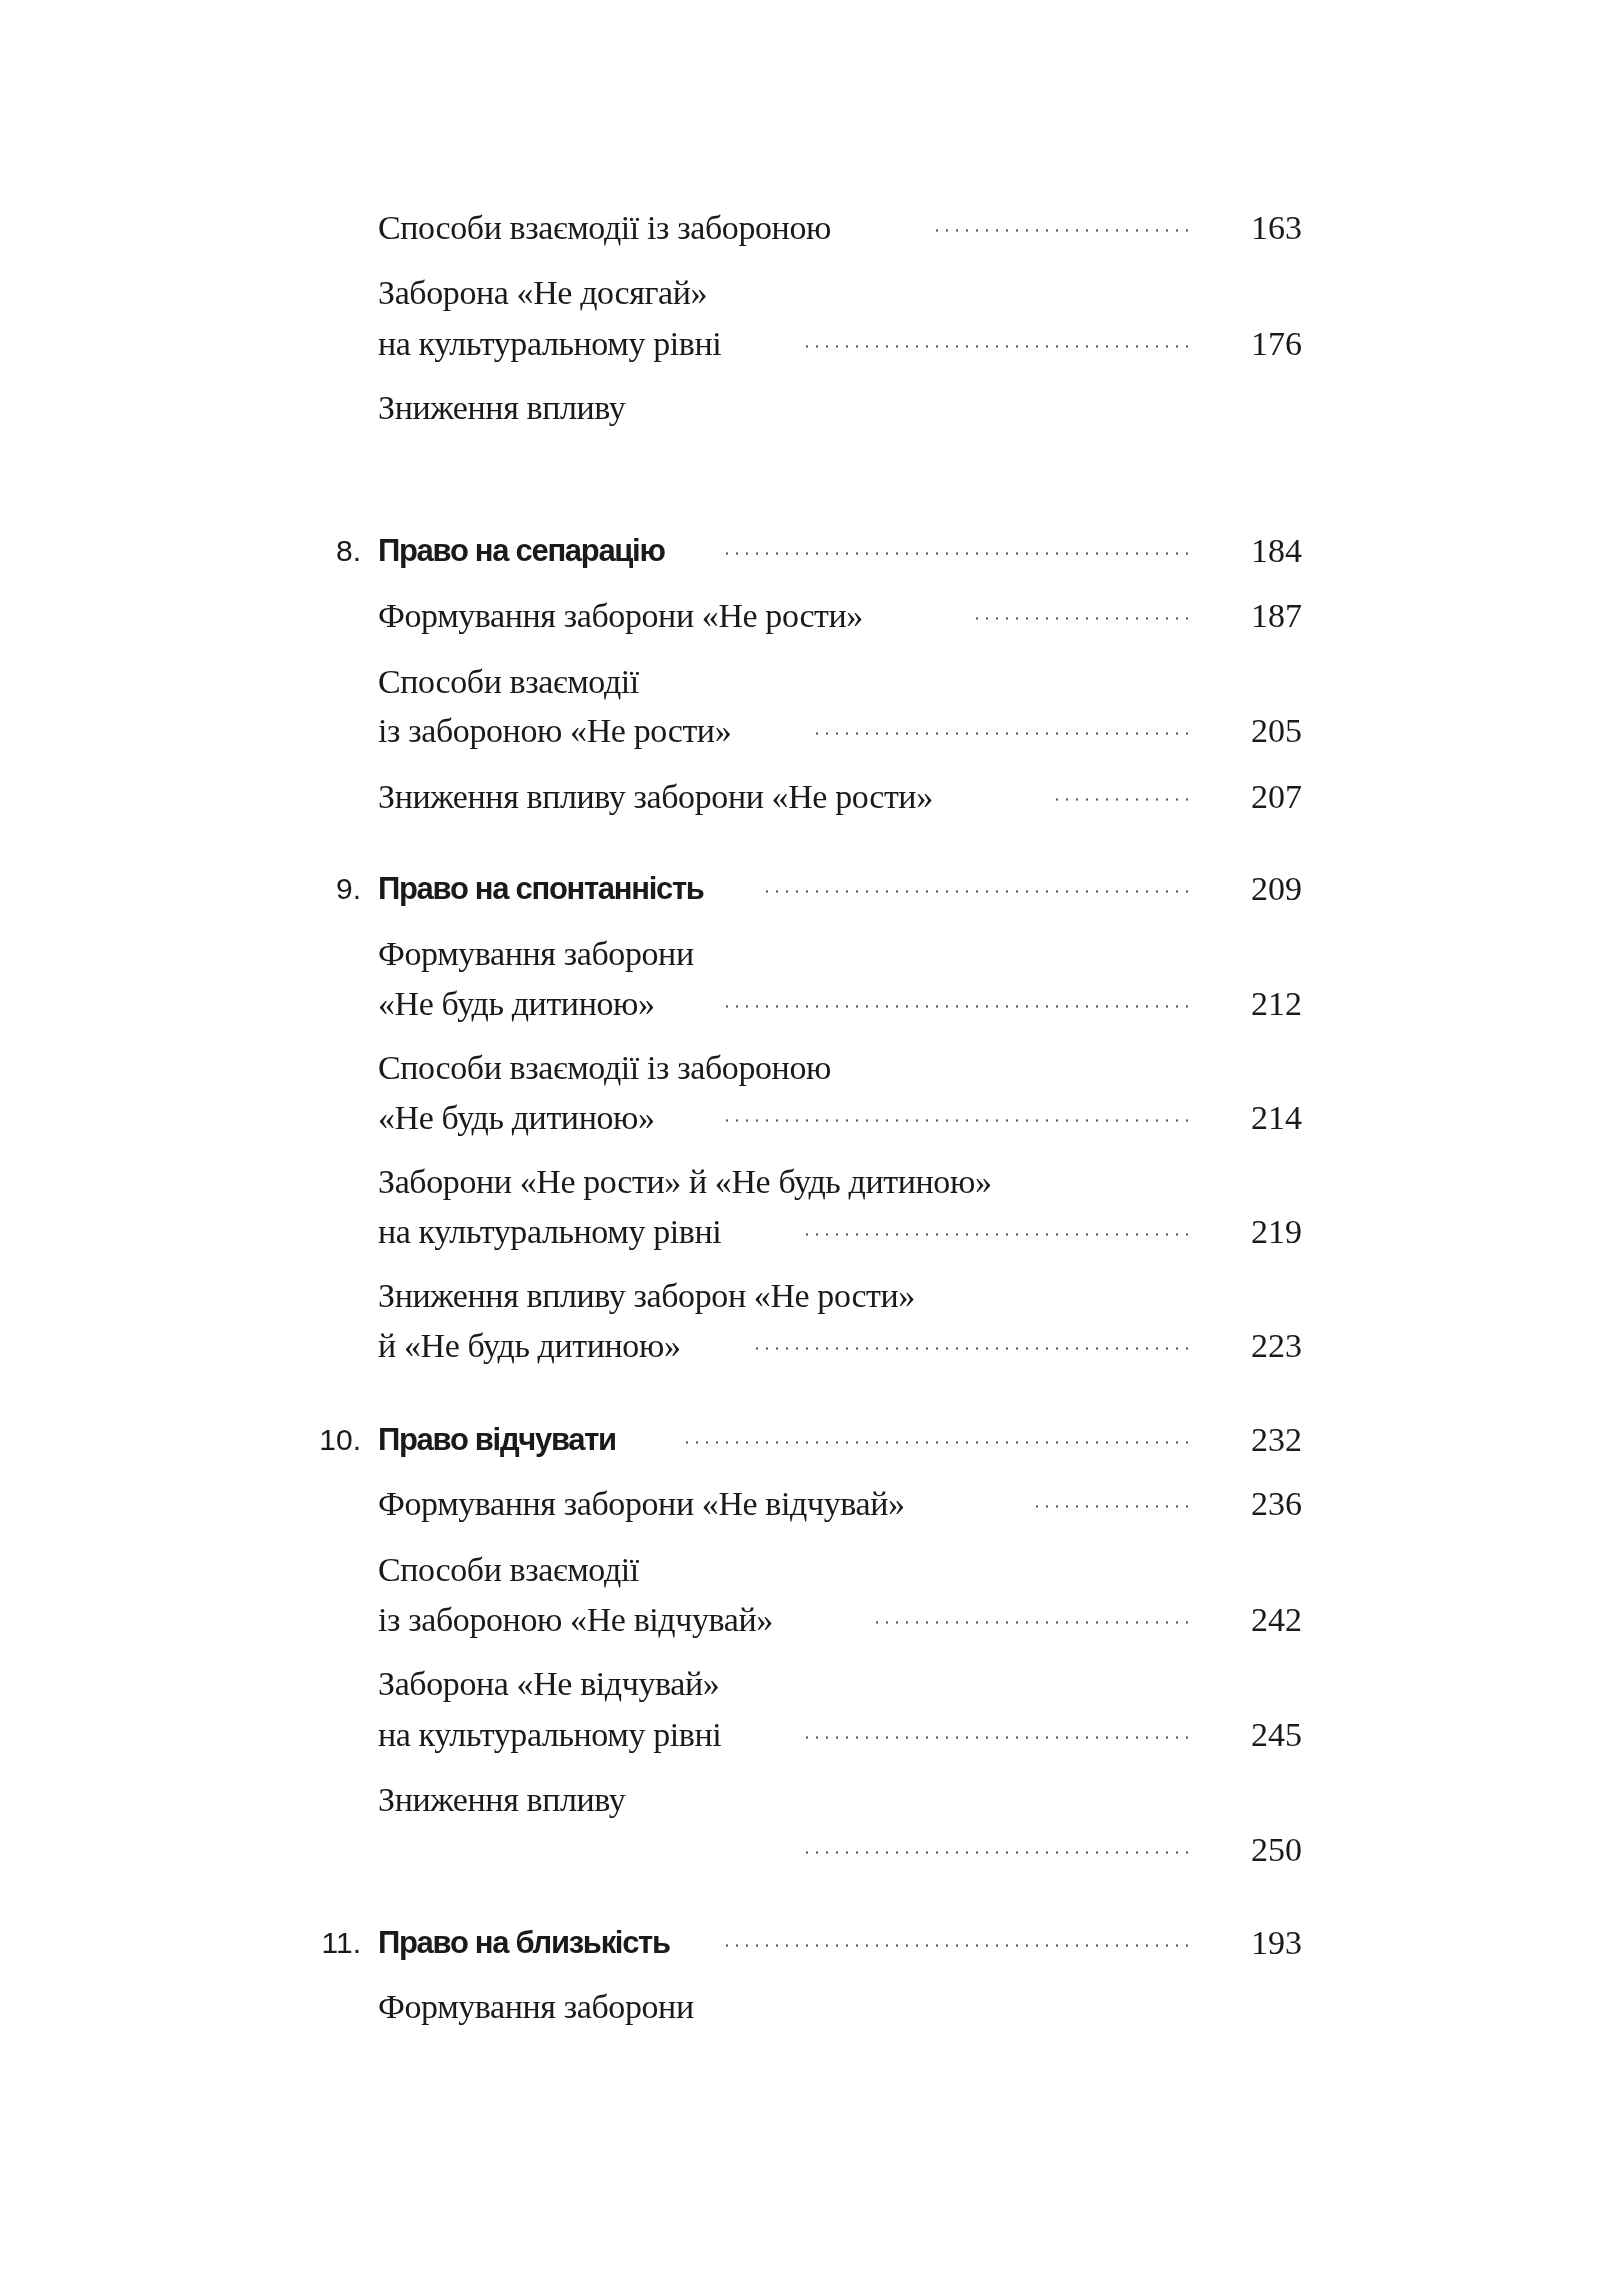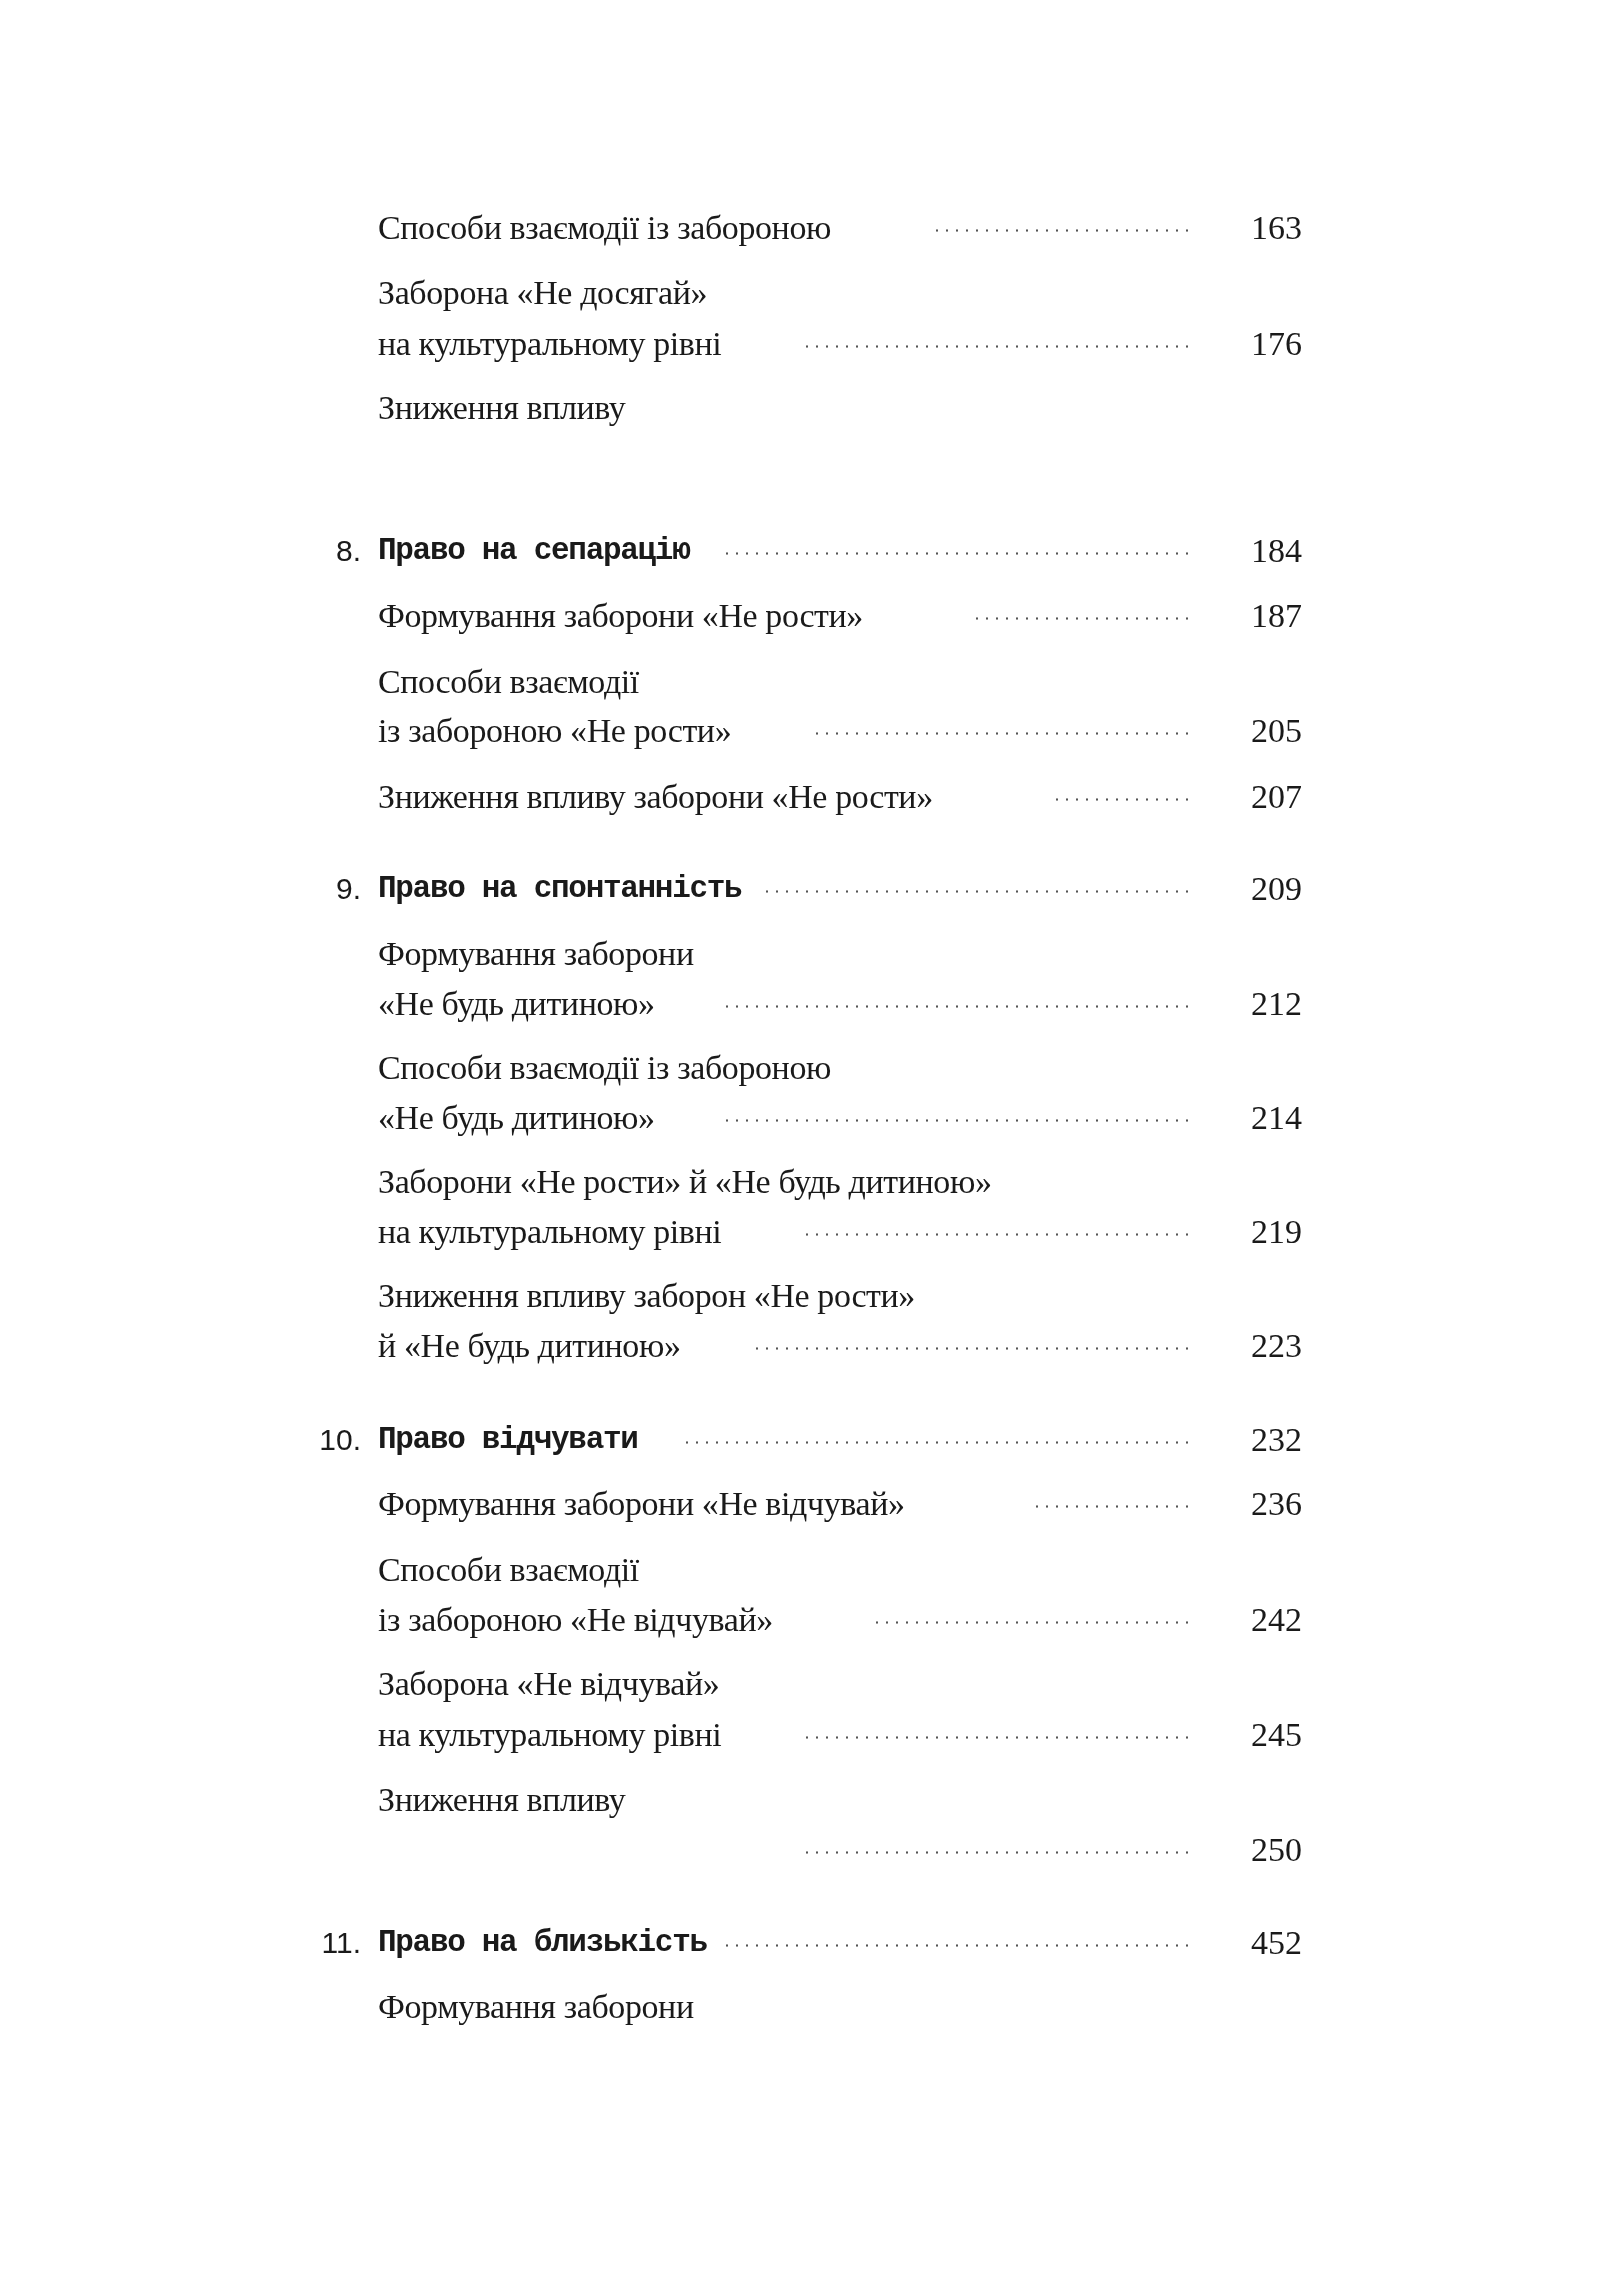--- a/index.html
+++ b/index.html
@@ -6,21 +6,21 @@
   body { width:1624px; height:2295px; position:relative; overflow:hidden;
          font-family:"Liberation Serif","DejaVu Serif",serif; color:#1a1a1a; }
   .toc { position:absolute; left:0; top:0; width:1624px; height:1637px; }
   .line { position:absolute; left:378px; width:924px; height:51px;
           font-size:34px; line-height:51px; white-space:nowrap; }
   .line .txt { position:absolute; left:0; top:0; letter-spacing:-0.4px; }
   .line .dots { position:absolute; top:27px; height:3.4px; right:110px;
                 background-image: radial-gradient(circle, #555 1.1px, transparent 1.4px);
                 background-size:10px 3.4px; background-repeat:repeat-x; background-position:right center; }
   .line .num { position:absolute; right:0; top:0; font-size:34px;margin-left:20px; }
-  .line.chapter .txt { font-family:Liberation Mono, monospace; font-weight:bold;
+  .line.chapter .txt { font-family:Liberation Sans, sans-serif; font-weight:bold;
                        font-size:31px; letter-spacing:-1.3px;text-align:right; }
   .chnum { position:absolute; font-family:"Liberation Sans","DejaVu Sans",sans-serif;
            font-size:30px; line-height:51px; text-align:right; width:51px; left:-68px; top:0; color:#1a1a1a; }
   .plain { position:absolute; left:378px; font-size:34px; line-height:51px; height:51px; white-space:nowrap; letter-spacing:-0.4px; }
 </style>
 </head>
 <body>
 
 <div class="toc">
 
@@ -130,19 +130,19 @@
   <div class="plain" style="top:1774px">Зниження впливу</div>
   <div class="line" style="top:1824px">
     <span class="dots" style="left:427px"></span>
     <span class="num">250</span>
   </div>
 
   <div class="line chapter" style="top:1917px">
     <span class="chnum">11.</span>
     <span class="txt">Право на близькість</span>
     <span class="dots" style="left:347px"></span>
-    <span class="num">452</span>
+    <span class="num">193</span>
   </div>
 
   <div class="plain" style="top:1981px">Формування заборони</div>
 
 </div>
 
 
 </body></html>

